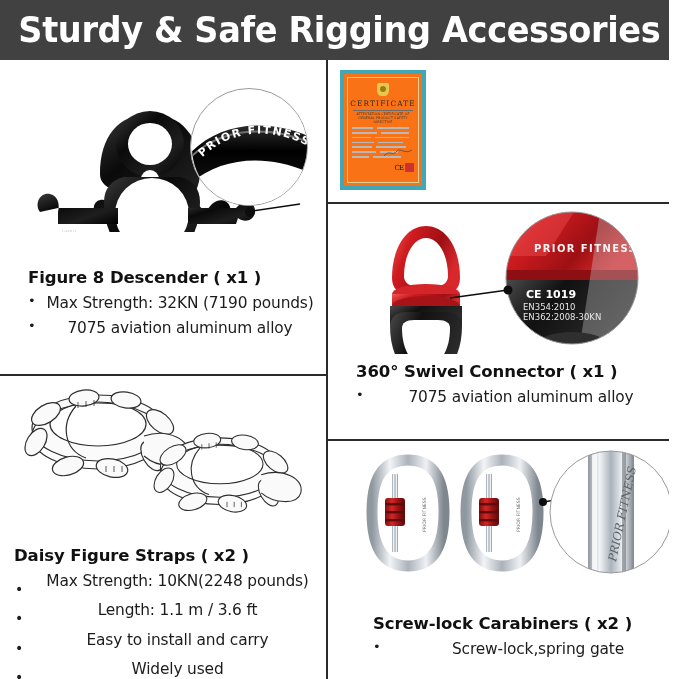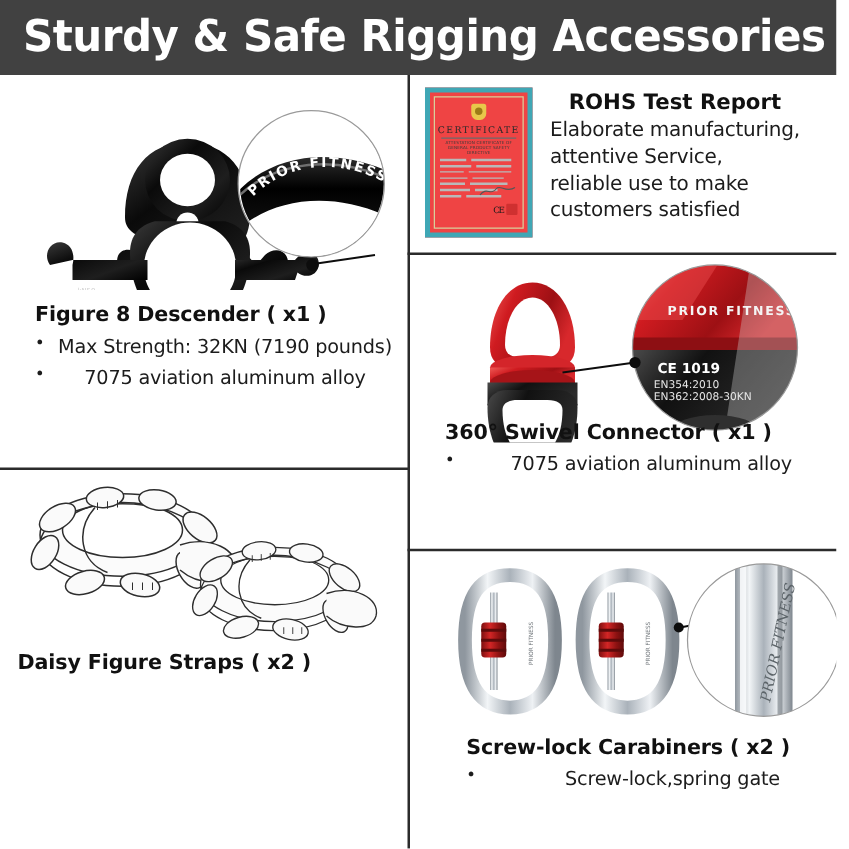--- a/index.html
+++ b/index.html
@@ -46,20 +46,21 @@
     position: absolute;
     background: #2b2b2b;
   }
   .v-divider { width: 2px; }
   .h-divider { height: 2px; }
 
   
   .panel {
     position: absolute;
     box-sizing: border-box;
+    margin-top: 26px;
   }
   .panel-img {
     position: absolute;
     box-sizing: border-box;
   }
   .ptitle {
     font-size: 16.5px;
     font-weight: bold;
     color: #111111;
     letter-spacing: -0.1px;
@@ -122,21 +123,21 @@
     line-height: 1.34;
     letter-spacing: -0.2px;
     white-space: pre-line;
   }
 
   
   .certificate {
     width: 86px;
     height: 120px;
     border: 4px solid #3fa7b5;
-    background: #ef4444;
+    background: #f97316;
     box-sizing: border-box;
     padding: 3px;
     position: relative;
     flex: none;
   }
   .cert-inner {
     width: 100%;
     height: 100%;
     border: 1px solid #d8cf9a;
     box-sizing: border-box;
@@ -371,27 +372,20 @@
         </div>
         <svg class="cert-sig" viewBox="0 0 30 12">
           <path d="M1 10 C 6 3, 10 11, 14 5 C 17 1, 22 9, 29 4" stroke="#555" fill="none" stroke-width="0.9"></path>
         </svg>
         <div class="cert-ce">
           <div class="ce-mark">CE</div>
           <div class="ce-logo"></div>
         </div>
       </div>
     </div>
-    <div class="rohs-text">
-      <div class="rohs-title">ROHS Test Report</div>
-      <div class="rohs-body">Elaborate manufacturing,
-attentive Service,
-reliable use to make
-customers satisfied</div>
-    </div>
   </div>
 
   <div class="panel-img" style="left:330px; top:206px; width:349px; height:148px;">
     <svg width="349" height="148" viewBox="0 0 349 148">
       <defs>
         <linearGradient id="redg" x1="0" y1="0" x2="1" y2="0.4">
           <stop offset="0%" stop-color="#f05a56"></stop>
           <stop offset="30%" stop-color="#cf1b20"></stop>
           <stop offset="70%" stop-color="#9d1014"></stop>
           <stop offset="100%" stop-color="#d8282c"></stop>
@@ -492,20 +486,26 @@
           <path d="M60 22 C 44 40, 48 66, 70 74" fill="none"></path>
           <path d="M62 18 l0 6 M70 17 l0 6 M78 16 l0 6" stroke-width="0.8"></path>
           <path d="M90 82 l0 6 M98 82 l0 6 M106 82 l0 6" stroke-width="0.8"></path>
         </g>
       </g>
     </svg>
   </div>
 
   <div class="panel" style="left:14px; top:520px; width:312px;">
     <div class="ptitle">Daisy Figure Straps ( x2 )</div>
+    <ul class="plist offset-bullets">
+      <li>Max Strength: 10KN(2248 pounds)</li>
+      <li>Length: 1.1 m / 3.6 ft</li>
+      <li>Easy to install and carry</li>
+      <li>Widely used</li>
+    </ul>
   </div>
 
   <div class="panel-img" style="left:330px; top:444px; width:349px; height:140px;">
     <svg width="349" height="140" viewBox="0 0 349 140">
       <defs>
         <linearGradient id="chrome" x1="0" y1="0" x2="1" y2="0">
           <stop offset="0%" stop-color="#8f979f"></stop>
           <stop offset="25%" stop-color="#f2f5f7"></stop>
           <stop offset="50%" stop-color="#aab2ba"></stop>
           <stop offset="75%" stop-color="#eef1f4"></stop>

